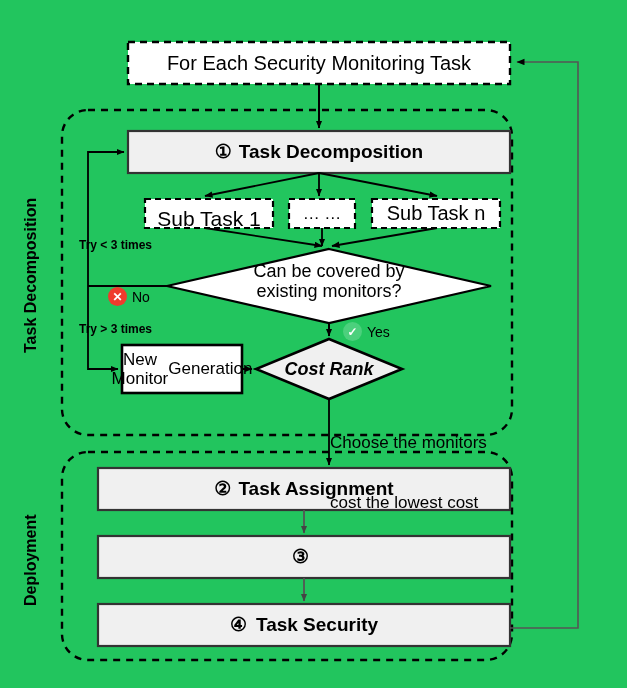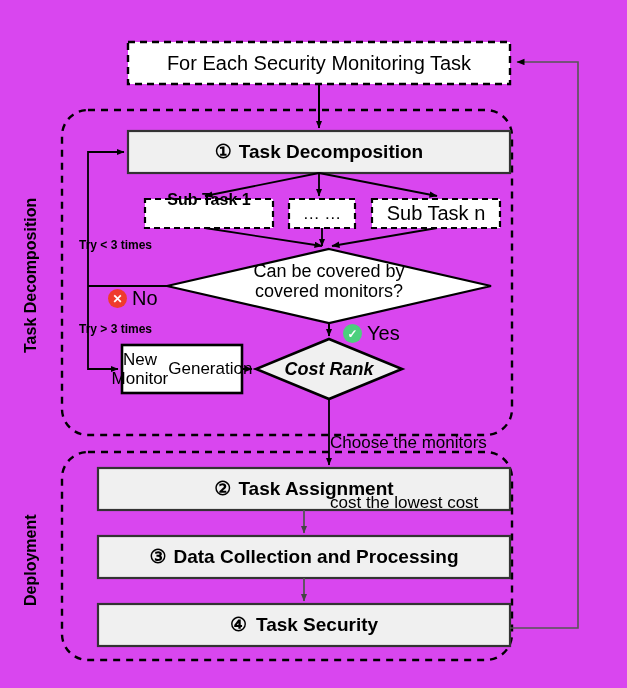--- a/index.html
+++ b/index.html
@@ -4,21 +4,21 @@
 <style>
   html, body {
     margin: 0;
     padding: 0;
     background: #ffffff;
   }
   #canvas {
     position: relative;
     width: 627px;
     height: 688px;
-    background: #d946ef;
+    background: #22c55e;
     font-family: "Liberation Sans", sans-serif;
     overflow: hidden;
   }
   #svg-layer {
     position: absolute;
     left: 0;
     top: 0;
     width: 627px;
     height: 688px;
   }
@@ -59,21 +59,21 @@
     height: 19px;
     border-radius: 50%;
     display: flex;
     align-items: center;
     justify-content: center;
     color: #ffffff;
     font-size: 12px;
     font-weight: bold;
     line-height: 1;
   }
-  .badge-lbl { font-size: 20px; color: #000; }
+  .badge-lbl { font-size: 14px; color: #000; }
   .try-lbl {
     position: absolute;
     font-weight: bold;
     font-size: 12px;
     color: #000;
     white-space: nowrap;
   }
 </style>
 </head>
 <body>
@@ -141,46 +141,45 @@
   </svg>
 
   <div class="node-text" style="left:128px; top:42px; width:382px; height:42px; font-size:20px;">For Each Security Monitoring Task</div>
 
   <div class="node-text bold" style="left:128px; top:131px; width:382px; height:42px; font-size:19px;">
     <span>①</span>
     <span style="width:7px"></span>
     <span>Task Decomposition</span>
   </div>
 
-  <div class="node-text" style="left:145px; top:185px; width:128px; height:29px; font-size:16px;font-weight:bold;">Sub Task 1</div>
+  <div class="node-text" style="left:145px; top:204px; width:128px; height:29px; font-size:21px;">Sub Task 1</div>
   <div class="node-text" style="left:289px; top:199px; width:66px; height:29px; font-size:17px;">… …</div>
   <div class="node-text" style="left:372px; top:199px; width:128px; height:29px; font-size:20px;">Sub Task n</div>
 
   <div class="node-text" style="left:229px; top:258px; width:200px; height:46px; font-size:18px; flex-direction:column;">
     <span>Can be covered by</span>
-    <span>covered monitors?</span>
+    <span>existing monitors?</span>
   </div>
 
   <div class="node-text bold" style="left:256px; top:354px; width:146px; height:30px; font-size:18px;font-style:italic;">Cost Rank</div>
 
   <div class="node-text" style="left:122px; top:345px; width:120px; height:48px; font-size:17px; flex-direction:row;">
     <span>New Monitor</span>
     <span>Generation</span>
   </div>
 
   <div class="node-text bold" style="left:98px; top:468px; width:412px; height:42px; font-size:19px;">
     <span>②</span>
     <span style="width:7px"></span>
     <span>Task Assignment</span>
   </div>
 
   <div class="node-text bold" style="left:98px; top:536px; width:412px; height:42px; font-size:19px;">
     <span>③</span>
     <span style="width:7px"></span>
-    <span>Data Collection and Processing</span>
   </div>
 
   <div class="node-text bold" style="left:98px; top:604px; width:412px; height:42px; font-size:19px;">
     <span>④</span>
     <span style="width:9px"></span>
     <span>Task Security</span>
   </div>
 
   <div class="badge-row" style="left:108px; top:287px;">
     <span class="badge-ico" id="ico-no" style="background: rgb(239, 59, 45);">

